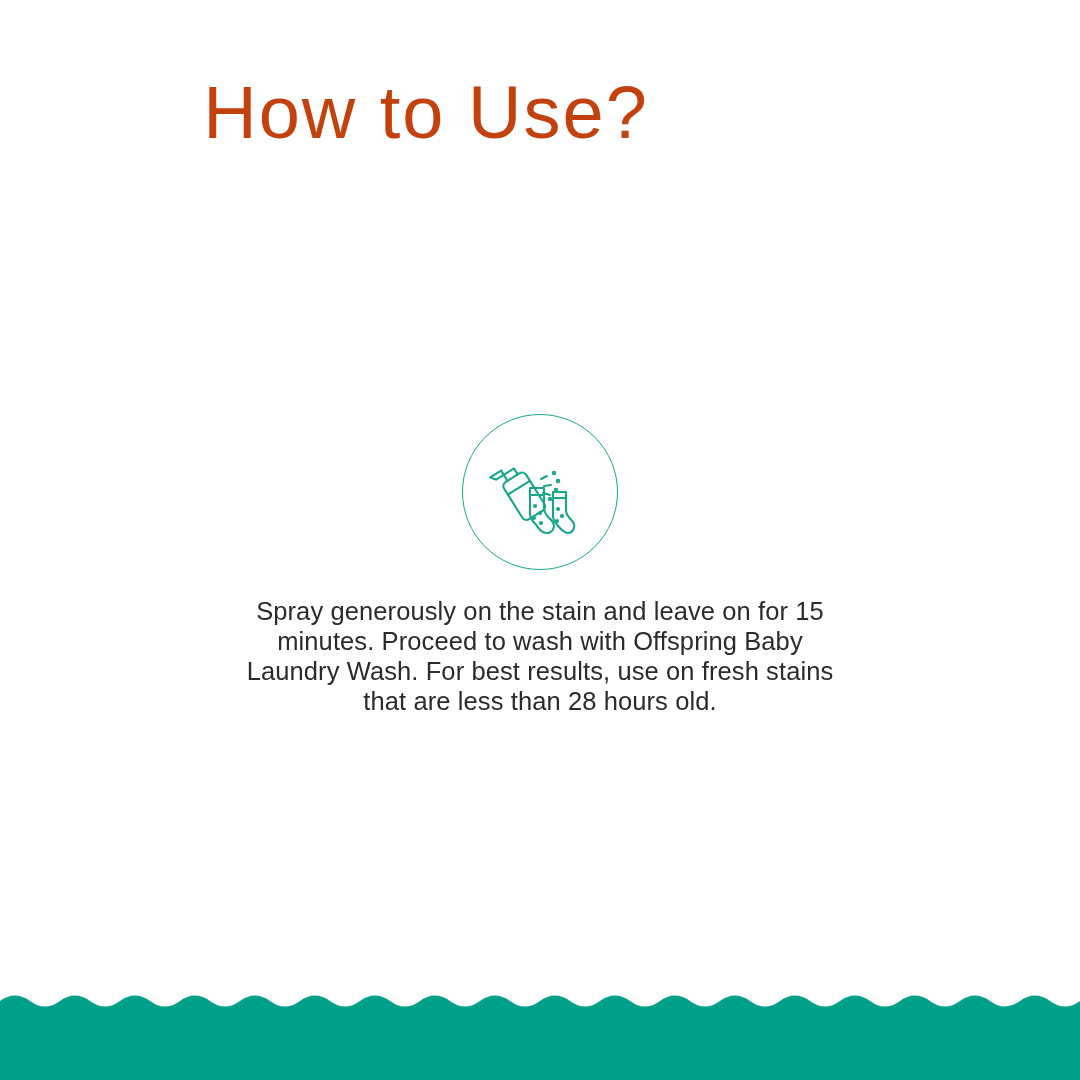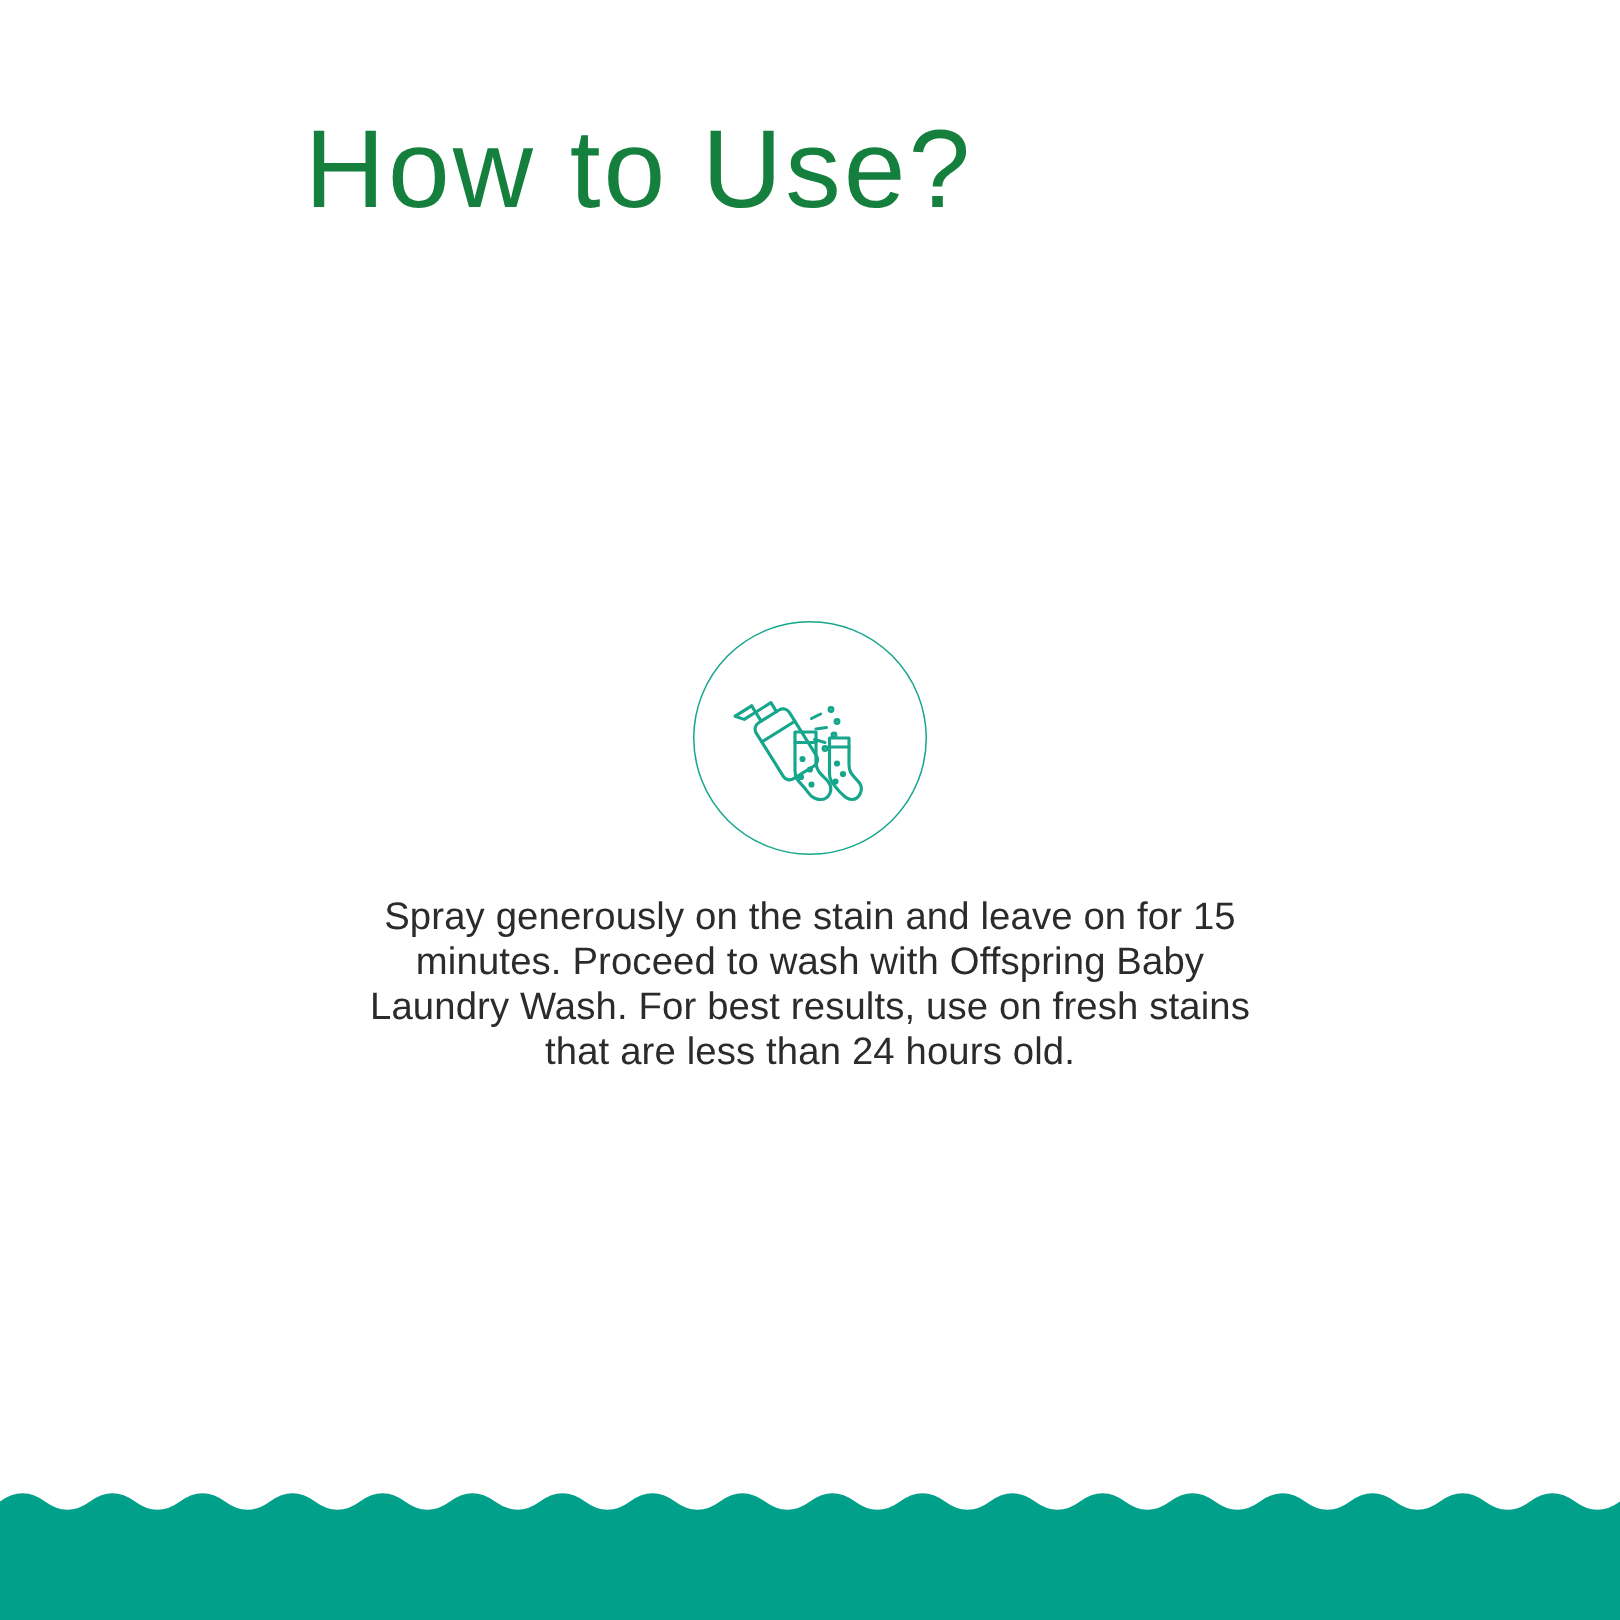--- a/index.html
+++ b/index.html
@@ -25,21 +25,21 @@
   .title {
     position: absolute;
     top: 72px;
     left: 0;
     width: 852px;
     text-align: center;
     font-family: "Liberation Sans", sans-serif;
     font-size: 74px;
     font-weight: 300;
     letter-spacing: 2px;
-    color: #15803d;
+    color: #c2410c;
     line-height: 1.1;
     white-space: nowrap;
   }
 
   .icon-wrap {
     position: absolute;
     left: 50%;
     top: 414px;
     transform: translateX(-50%);
     width: 156px;
@@ -140,21 +140,21 @@
             <line x1="3" y1="6" x2="16" y2="6"></line>
             <circle cx="8" cy="17" r="1"></circle>
             <circle cx="12" cy="24" r="1"></circle>
             <circle cx="7" cy="29" r="1"></circle>
           </g>
         </svg>
       </span>
     </div>
   </div>
 
-  <div class="body-text">Spray generously on the stain and leave on for 15 minutes. Proceed to wash with Offspring Baby Laundry Wash. For best results, use on fresh stains that are less than 24 hours old.</div>
+  <div class="body-text">Spray generously on the stain and leave on for 15 minutes. Proceed to wash with Offspring Baby Laundry Wash. For best results, use on fresh stains that are less than 28 hours old.</div>
 
   <svg class="footer-scallop" viewBox="0 0 1080 22" preserveAspectRatio="none">
     <path d="M0 22 L0 11
              Q15 0 30 11 Q45 22 60 11 Q75 0 90 11 Q105 22 120 11 Q135 0 150 11
              Q165 22 180 11 Q195 0 210 11 Q225 22 240 11 Q255 0 270 11
              Q285 22 300 11 Q315 0 330 11 Q345 22 360 11 Q375 0 390 11
              Q405 22 420 11 Q435 0 450 11 Q465 22 480 11 Q495 0 510 11
              Q525 22 540 11 Q555 0 570 11 Q585 22 600 11 Q615 0 630 11
              Q645 22 660 11 Q675 0 690 11 Q705 22 720 11 Q735 0 750 11
              Q765 22 780 11 Q795 0 810 11 Q825 22 840 11 Q855 0 870 11

